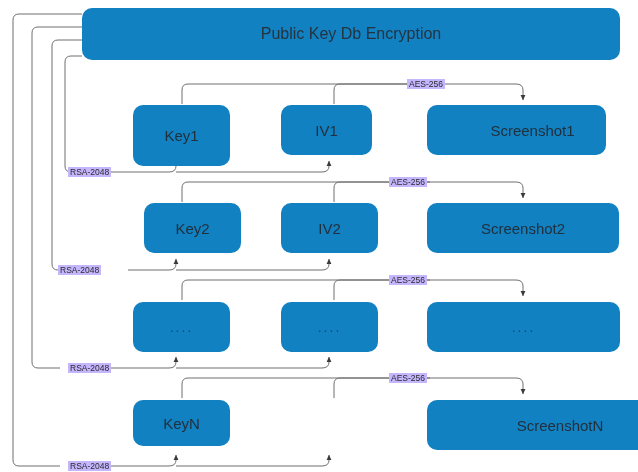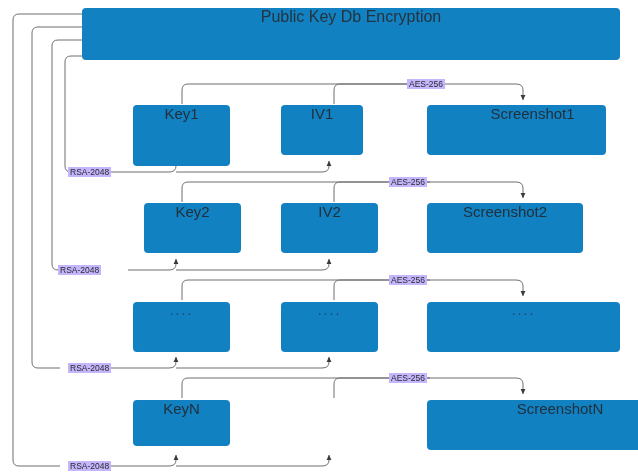--- a/index.html
+++ b/index.html
@@ -2,22 +2,22 @@
 <html><head>
 <meta charset="utf-8">
 <style>
   html,body{margin:0;padding:0;background:#ffffff;}
   body{font-family:"Liberation Sans", sans-serif;}
   #canvas{position:relative;width:638px;height:472px;background:#ffffff;overflow:hidden;}
   svg#wires{position:absolute;left:0;top:0;width:638px;height:472px;pointer-events:none;}
   .node{
     position:absolute;
     background:#1281c2;
-    border-radius:4px;
-    display:flex;justify-content:center;
+    border-radius:10px;
+    display:flex;align-items:center;justify-content:center;
     color:#20303c;
     box-sizing:border-box;
   }
   .node.header{color:#24333f;font-size:16px;}
   .node.cell{font-size:15px;}
   .node.shot{font-size:15px;}
   .node.dots{font-size:14px;letter-spacing:2px;color:#1a4a66;}
   .wirelabel{
     position:absolute;
     font-size:8.5px;
@@ -72,36 +72,36 @@
     </g>
   </svg>
 
   <div class="node header" style="left:82px;top:8px;width:538px;height:52px;">
     <span>Public Key Db Encryption</span>
   </div>
 
   <div class="node cell" style="left:133px;top:105px;width:97px;height:61px;">
     <span>Key1</span>
   </div>
-  <div class="node cell" style="left:281px;top:105px;width:82px;height:50px;">
+  <div class="node cell" style="left:281px;top:105px;width:91px;height:50px;">
     <span>IV1</span>
   </div>
   <div class="node shot" style="left:427px;top:105px;width:179px;height:50px;padding-left:32px;">
     <span>Screenshot1</span>
   </div>
   <div class="wirelabel" style="left:407px;top:79px;">AES-256</div>
   <div class="wirelabel" style="left:68px;top:167px;">RSA-2048</div>
 
   <div class="node cell" style="left:144px;top:203px;width:97px;height:50px;">
     <span>Key2</span>
   </div>
   <div class="node cell" style="left:281px;top:203px;width:97px;height:50px;">
     <span>IV2</span>
   </div>
-  <div class="node shot" style="left:427px;top:203px;width:156px;height:50px;">
+  <div class="node shot" style="left:427px;top:203px;width:192px;height:50px;">
     <span>Screenshot2</span>
   </div>
   <div class="wirelabel" style="left:389px;top:177px;">AES-256</div>
   <div class="wirelabel" style="left:58px;top:265px;">RSA-2048</div>
 
   <div class="node cell dots" style="left:133px;top:302px;width:97px;height:50px;">
     <span>....</span>
   </div>
   <div class="node cell dots" style="left:281px;top:302px;width:97px;height:50px;">
     <span>....</span>

